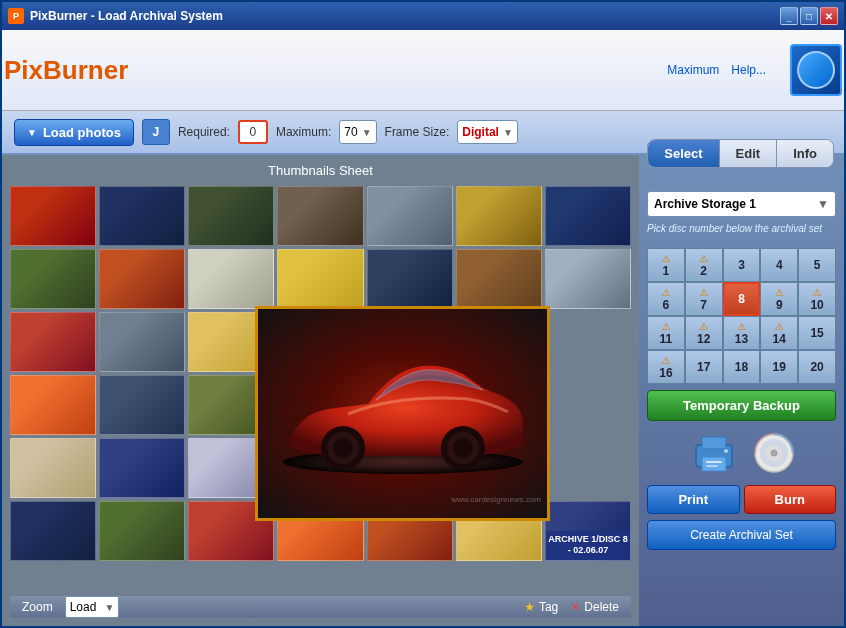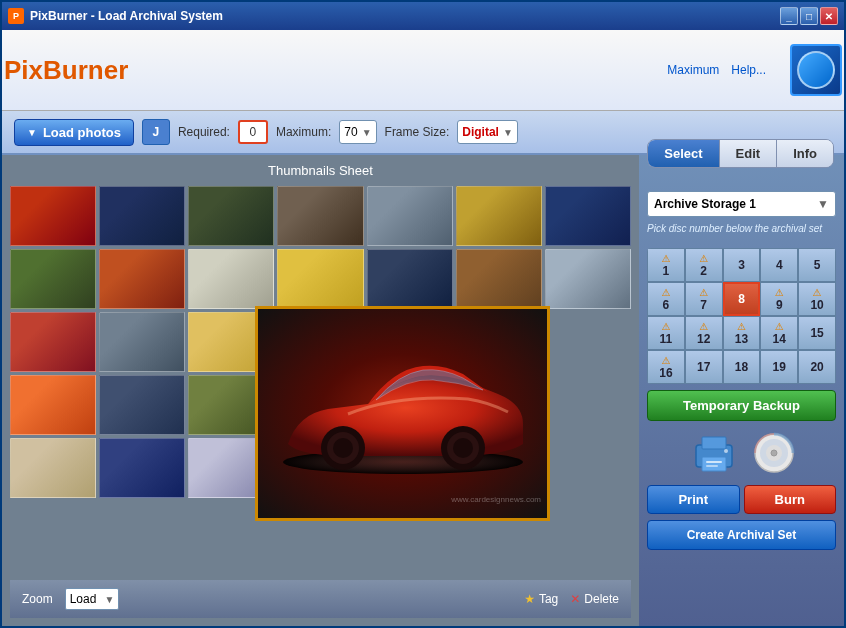--- a/index.html
+++ b/index.html
@@ -83,21 +83,21 @@
       background: #708090;
     }
     .thumbnails-title {
       color: white; text-align: center; font-size: 13px; margin-bottom: 8px;
       font-weight: normal;
     }
 
     
     .bottom-bar {
       background: linear-gradient(to bottom, #8090a8, #607090);
-      height: 38px; display: flex; align-items: center; padding: 0 12px; gap: 12px;
+      height: 22px; display: flex; align-items: center; padding: 0 12px; gap: 12px;
       flex-shrink: 0;
     }
     .zoom-label { color: white; font-size: 12px; }
     .zoom-select {
       border: 1px solid #7090b0; background: white; height: 22px; padding: 0 4px;
       font-size: 12px; display: flex; align-items: center; gap: 4px; cursor: pointer; border-radius: 2px;
     }
     .tag-btn, .delete-btn {
       color: white; display: flex; align-items: center; gap: 4px; cursor: pointer; font-size: 12px;
     }
@@ -158,21 +158,21 @@
       padding: 6px 16px; font-size: 13px; font-weight: bold; cursor: pointer; flex: 1;
     }
     .burn-btn {
       background: linear-gradient(to bottom, #f06040, #c02010);
       color: white; border: 1px solid #901010; border-radius: 4px;
       padding: 6px 16px; font-size: 13px; font-weight: bold; cursor: pointer; flex: 1;
     }
     .create-archival-btn {
       background: linear-gradient(to bottom, #5090e0, #1060c0);
       color: white; border: 1px solid #0040a0; border-radius: 4px;
-      padding: 7px; font-size: 12px; font-weight: bold; cursor: pointer; text-align: center;
+      padding: 7px; font-size: 12px; font-weight: normal; cursor: pointer; text-align: center;
       width: 100%;
     }
 
     
     .tc1 { background: linear-gradient(135deg, #c03010 30%, #800010 100%); }
     .tc2 { background: linear-gradient(135deg, #203060 30%, #102040 100%); }
     .tc3 { background: linear-gradient(135deg, #405030 30%, #203020 100%); }
     .tc4 { background: linear-gradient(135deg, #706050 30%, #403020 100%); }
     .tc5 { background: linear-gradient(135deg, #8090a0 30%, #506070 100%); }
     .tc6 { background: linear-gradient(135deg, #c0a030 30%, #806010 100%); }
@@ -319,20 +319,31 @@
         <div class="thumb-row">
           <div class="thumb-item tc29 thumb-box"></div>
           <div class="thumb-item tc30 thumb-box"></div>
           <div class="thumb-item tc31 thumb-box"></div>
           <div class="thumb-item tc32 thumb-box"></div>
           <div class="thumb-item tc33 thumb-box" style="visibility:hidden;"></div>
           <div class="thumb-item tc34 thumb-box" style="visibility:hidden;"></div>
           <div class="thumb-item tc35 thumb-box" style="visibility:hidden;"></div>
         </div>
 
+        <div class="thumb-row" style="position:relative;">
+          <div class="thumb-item tc2 thumb-box"></div>
+          <div class="thumb-item tc8 thumb-box"></div>
+          <div class="thumb-item tc15 thumb-box"></div>
+          <div class="thumb-item tc22 thumb-box"></div>
+          <div class="thumb-item tc9 thumb-box"></div>
+          <div class="thumb-item tc17 thumb-box"></div>
+          <div class="thumb-item tc30 thumb-box" style="position:relative;">
+            <div style="position:absolute;bottom:0;left:0;right:0;background:rgba(30,50,130,0.9);color:white;font-size:9px;font-weight:bold;text-align:center;padding:3px 2px;line-height:1.3;">ARCHIVE 1/DISC 8 - 02.06.07</div>
+          </div>
+        </div>
 
         <div style="position:absolute; left:245px; top:120px; width:295px; height:215px; border:3px solid #cc8800; background:#111; z-index:10; overflow:hidden;">
 
           <div style="width:100%;height:100%;background:radial-gradient(ellipse at center, #8a1a08 0%, #500a04 40%, #111 100%);position:relative;display:flex;align-items:center;justify-content:center;">
 
             <svg width="270" height="120" viewBox="0 0 270 120">
               <defs>
                 <radialGradient id="bodyGrad" cx="50%" cy="40%" r="60%">
                   <stop offset="0%" stop-color="#e84020"></stop>
                   <stop offset="50%" stop-color="#c02010"></stop>

